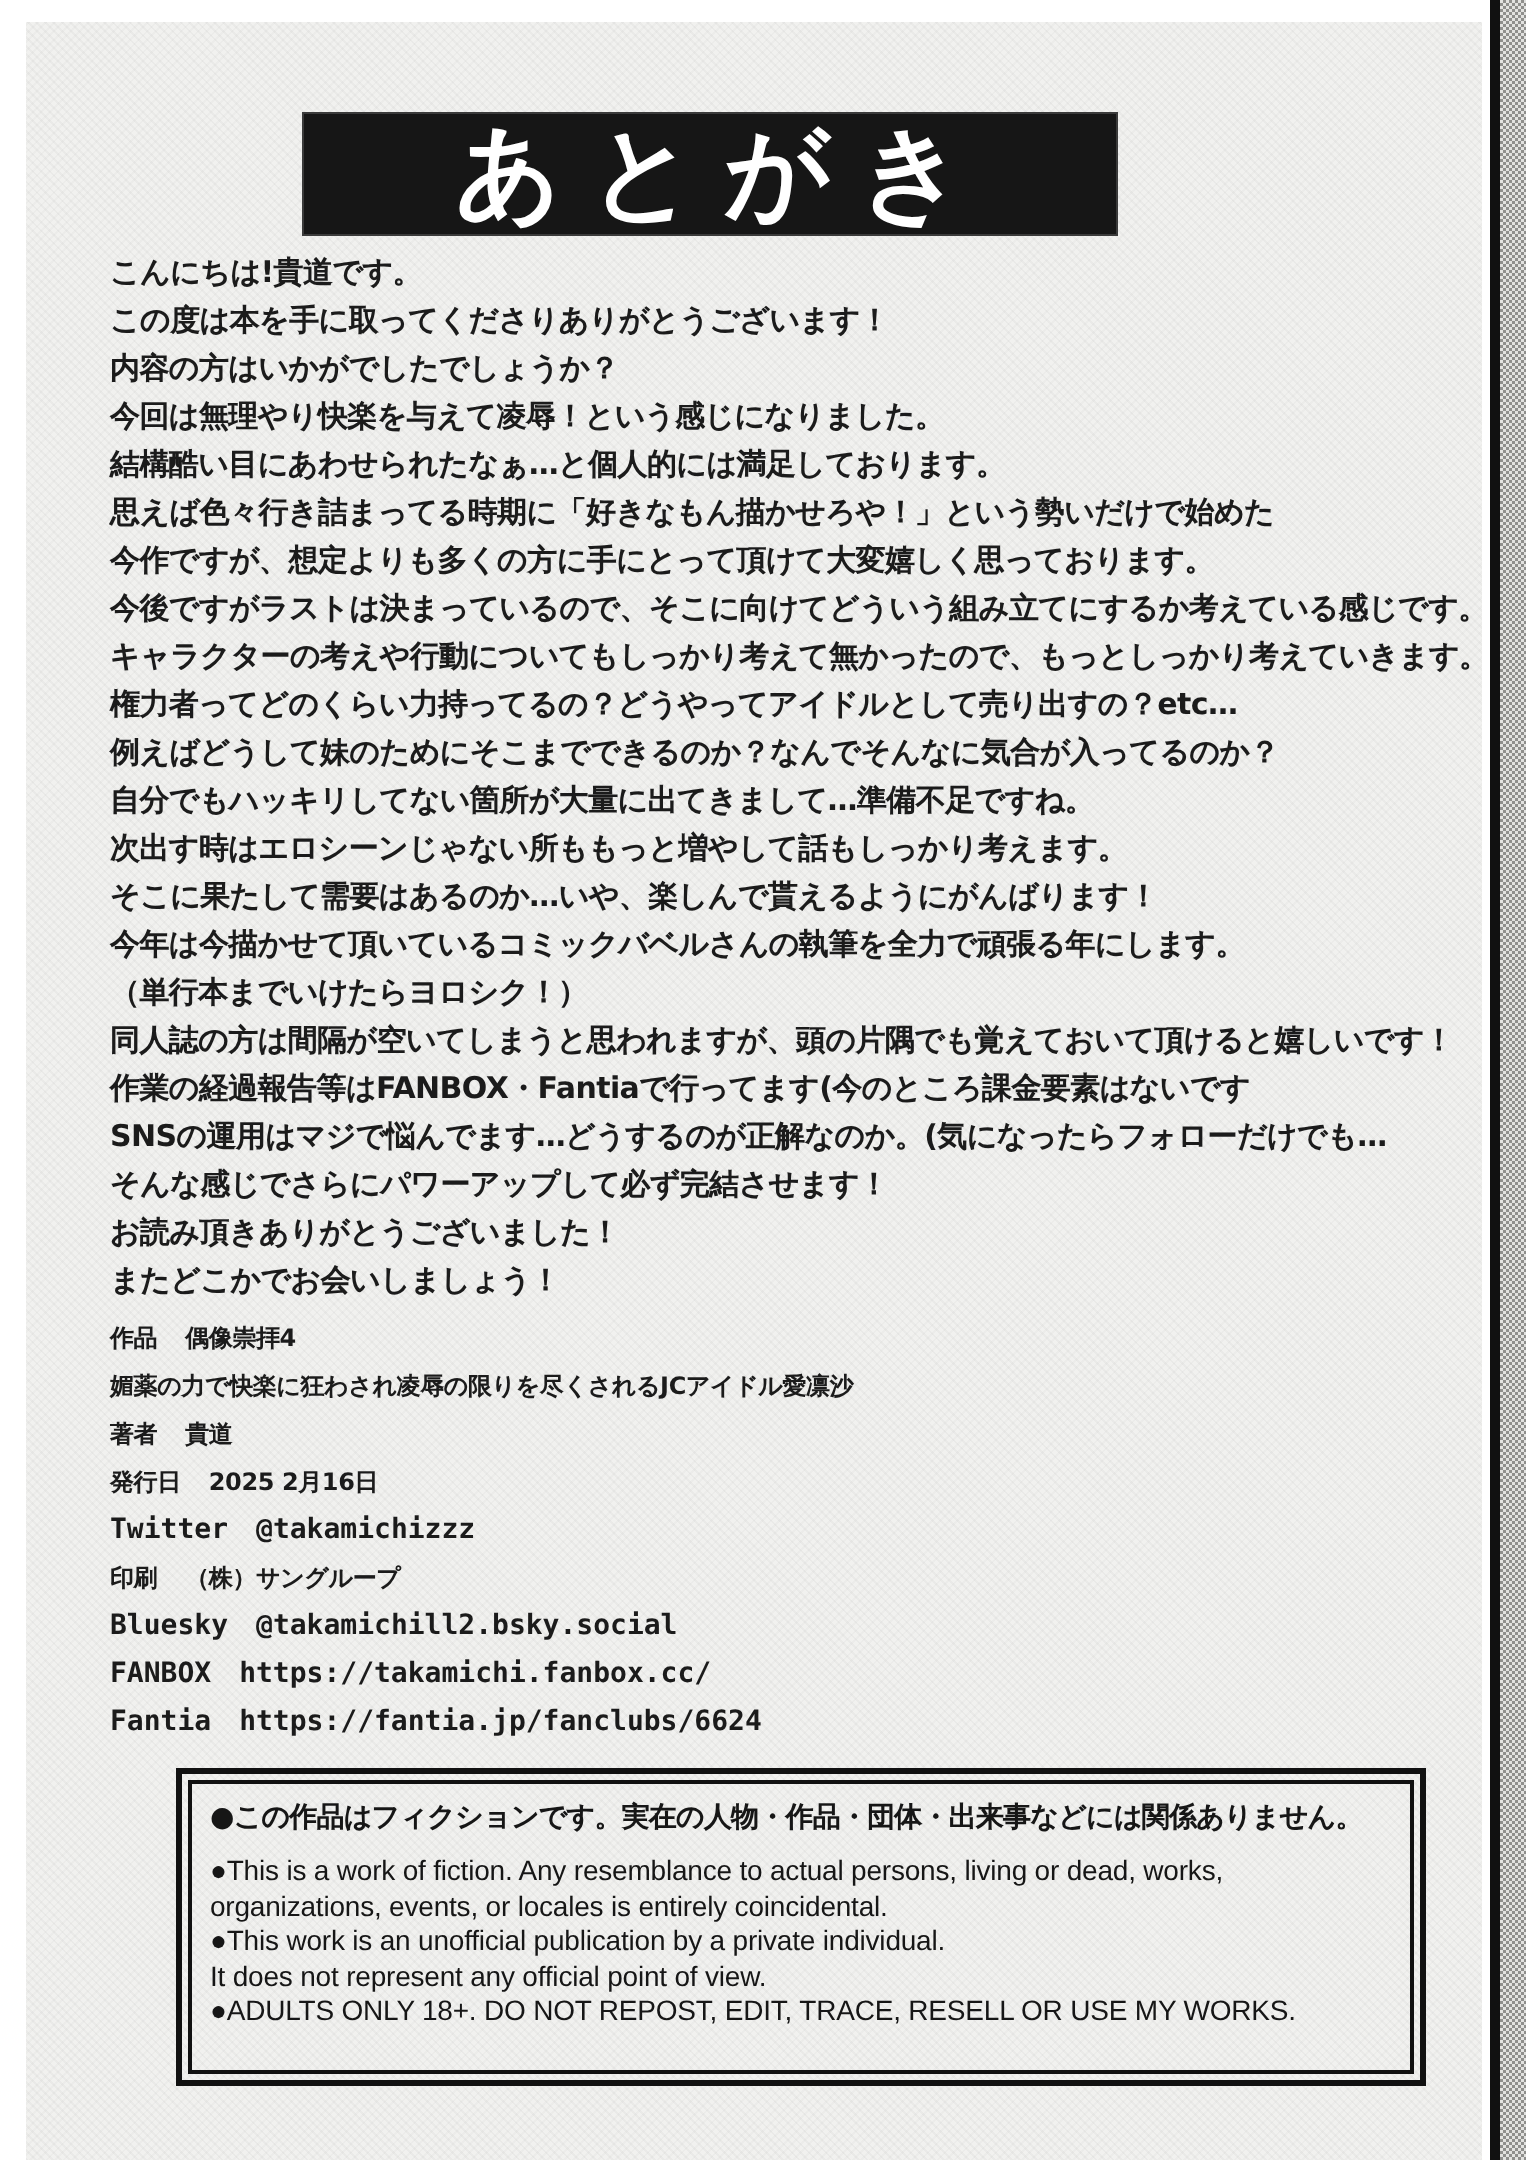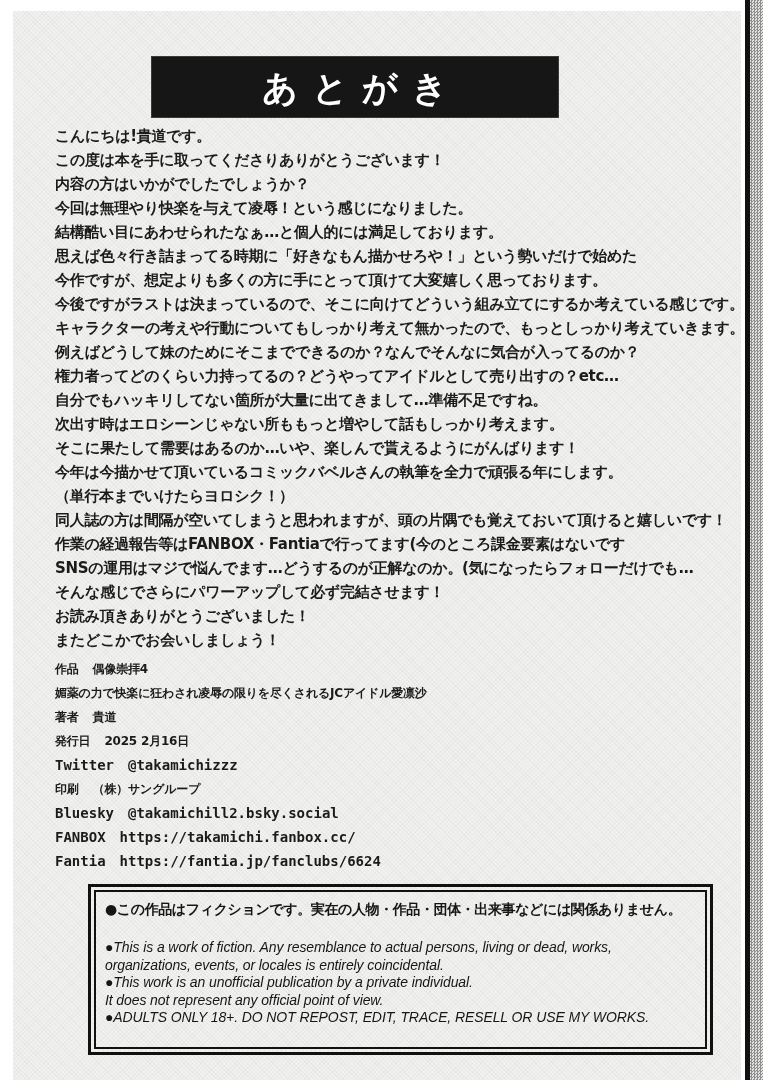--- a/index.html
+++ b/index.html
@@ -27,21 +27,21 @@
   }
   .banner{
     position:absolute;left:152px;top:57px;width:406px;height:60px;
     background:#161616;
     display:flex;align-items:center;justify-content:center;
     box-shadow:0 0 0 1px #3a3a3a;
   }
   .banner-title{
     color:#ffffff;
     font-family:"DejaVu Serif","Liberation Serif",serif;
-    font-weight:700;font-size:35px;line-height:1;
+    font-weight:700;font-size:52px;line-height:1;
     letter-spacing:14px;margin-left:14px; 
   }
   .text-col{
     position:absolute;left:55px;top:124px;width:690px;
     color:#1b1b1b;
   }
   .body-line{
     font-size:15px;line-height:24px;height:24px;white-space:nowrap;
     font-weight:600;letter-spacing:-0.3px;
   }
@@ -61,21 +61,21 @@
     box-sizing:border-box;
   }
   .disclaimer-inner{
     border:2px solid #111;
     padding:6px 8px 20px 9px;
   }
   .jp-line{
     font-size:14px;line-height:23px;white-space:nowrap;
     font-weight:700;color:#161616;letter-spacing:-0.4px;
   }
-  .en-block{margin-top:18px;font-style:italic;}
+  .en-block{margin-top:6px;}
   .en-line{
     font-family:"Liberation Sans","DejaVu Sans",sans-serif;
     font-size:14px;line-height:17.5px;white-space:nowrap;
     font-weight:400;color:#161616;letter-spacing:-0.1px;
   }
 </style>
 </head>
 <body>
 
 <div class="paper"></div>
@@ -88,22 +88,22 @@
   <div>
     <div class="body-line">こんにちは!貴道です。</div>
     <div class="body-line">この度は本を手に取ってくださりありがとうございます！</div>
     <div class="body-line">内容の方はいかがでしたでしょうか？</div>
     <div class="body-line">今回は無理やり快楽を与えて凌辱！という感じになりました。</div>
     <div class="body-line">結構酷い目にあわせられたなぁ…と個人的には満足しております。</div>
     <div class="body-line">思えば色々行き詰まってる時期に「好きなもん描かせろや！」という勢いだけで始めた</div>
     <div class="body-line">今作ですが、想定よりも多くの方に手にとって頂けて大変嬉しく思っております。</div>
     <div class="body-line">今後ですがラストは決まっているので、そこに向けてどういう組み立てにするか考えている感じです。</div>
     <div class="body-line">キャラクターの考えや行動についてもしっかり考えて無かったので、もっとしっかり考えていきます。</div>
+    <div class="body-line">権力者ってどのくらい力持ってるの？どうやってアイドルとして売り出すの？etc…</div>
     <div class="body-line">例えばどうして妹のためにそこまでできるのか？なんでそんなに気合が入ってるのか？</div>
-    <div class="body-line">権力者ってどのくらい力持ってるの？どうやってアイドルとして売り出すの？etc…</div>
     <div class="body-line">自分でもハッキリしてない箇所が大量に出てきまして…準備不足ですね。</div>
     <div class="body-line">次出す時はエロシーンじゃない所ももっと増やして話もしっかり考えます。</div>
     <div class="body-line">そこに果たして需要はあるのか…いや、楽しんで貰えるようにがんばります！</div>
     <div class="body-line">今年は今描かせて頂いているコミックバベルさんの執筆を全力で頑張る年にします。</div>
     <div class="body-line">（単行本までいけたらヨロシク！）</div>
     <div class="body-line">同人誌の方は間隔が空いてしまうと思われますが、頭の片隅でも覚えておいて頂けると嬉しいです！</div>
     <div class="body-line">作業の経過報告等はFANBOX・Fantiaで行ってます(今のところ課金要素はないです</div>
     <div class="body-line">SNSの運用はマジで悩んでます…どうするのが正解なのか。(気になったらフォローだけでも…</div>
     <div class="body-line">そんな感じでさらにパワーアップして必ず完結させます！</div>
     <div class="body-line">お読み頂きありがとうございました！</div>

